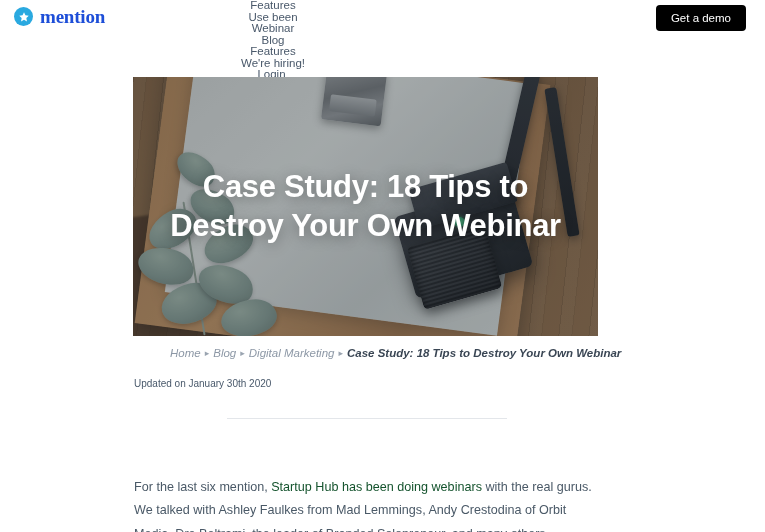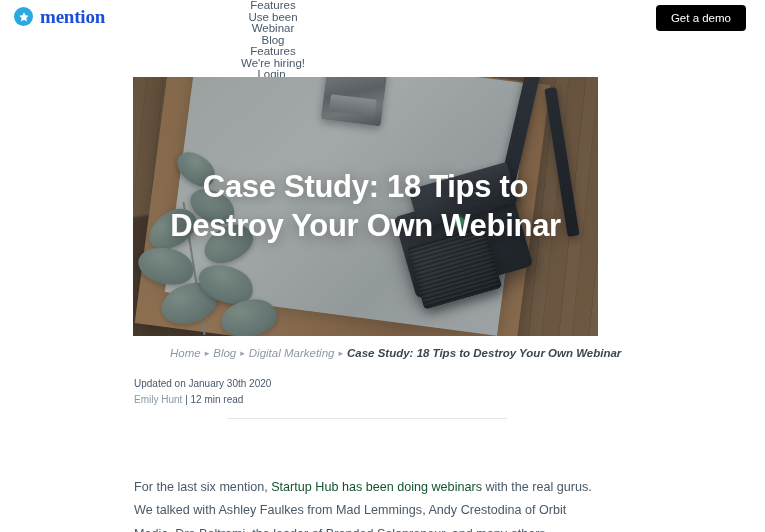--- a/index.html
+++ b/index.html
@@ -410,21 +410,20 @@
     </div>
     <h1 class="hero-title">Case Study: 18 Tips to Destroy Your Own Webinar</h1>
   </section>
 
   <nav class="breadcrumb">
     <a href="#">Home</a><span class="crumb-sep">▸</span><a href="#">Blog</a><span class="crumb-sep">▸</span><a href="#">Digital Marketing</a><span class="crumb-sep">▸</span><span class="crumb-current">Case Study: 18 Tips to Destroy Your Own Webinar</span>
   </nav>
 
   <div class="meta">
     <div>Updated on January 30th 2020</div>
-    <div><a class="meta-author" href="#">Emily Hunt</a><span class="meta-sep"> | </span><span>12 min read</span></div>
   </div>
 
   <div class="divider"></div>
 
   <div class="body-copy">
     <p><span>For the last six mention, </span><a href="#">Startup Hub has been doing webinars</a><span> with the real gurus. We talked with Ashley Faulkes from Mad Lemmings, Andy Crestodina of Orbit Media, Dre Beltrami, the leader of Branded Solopreneur, and many others.</span></p>
   </div>
 
 </main>
 

